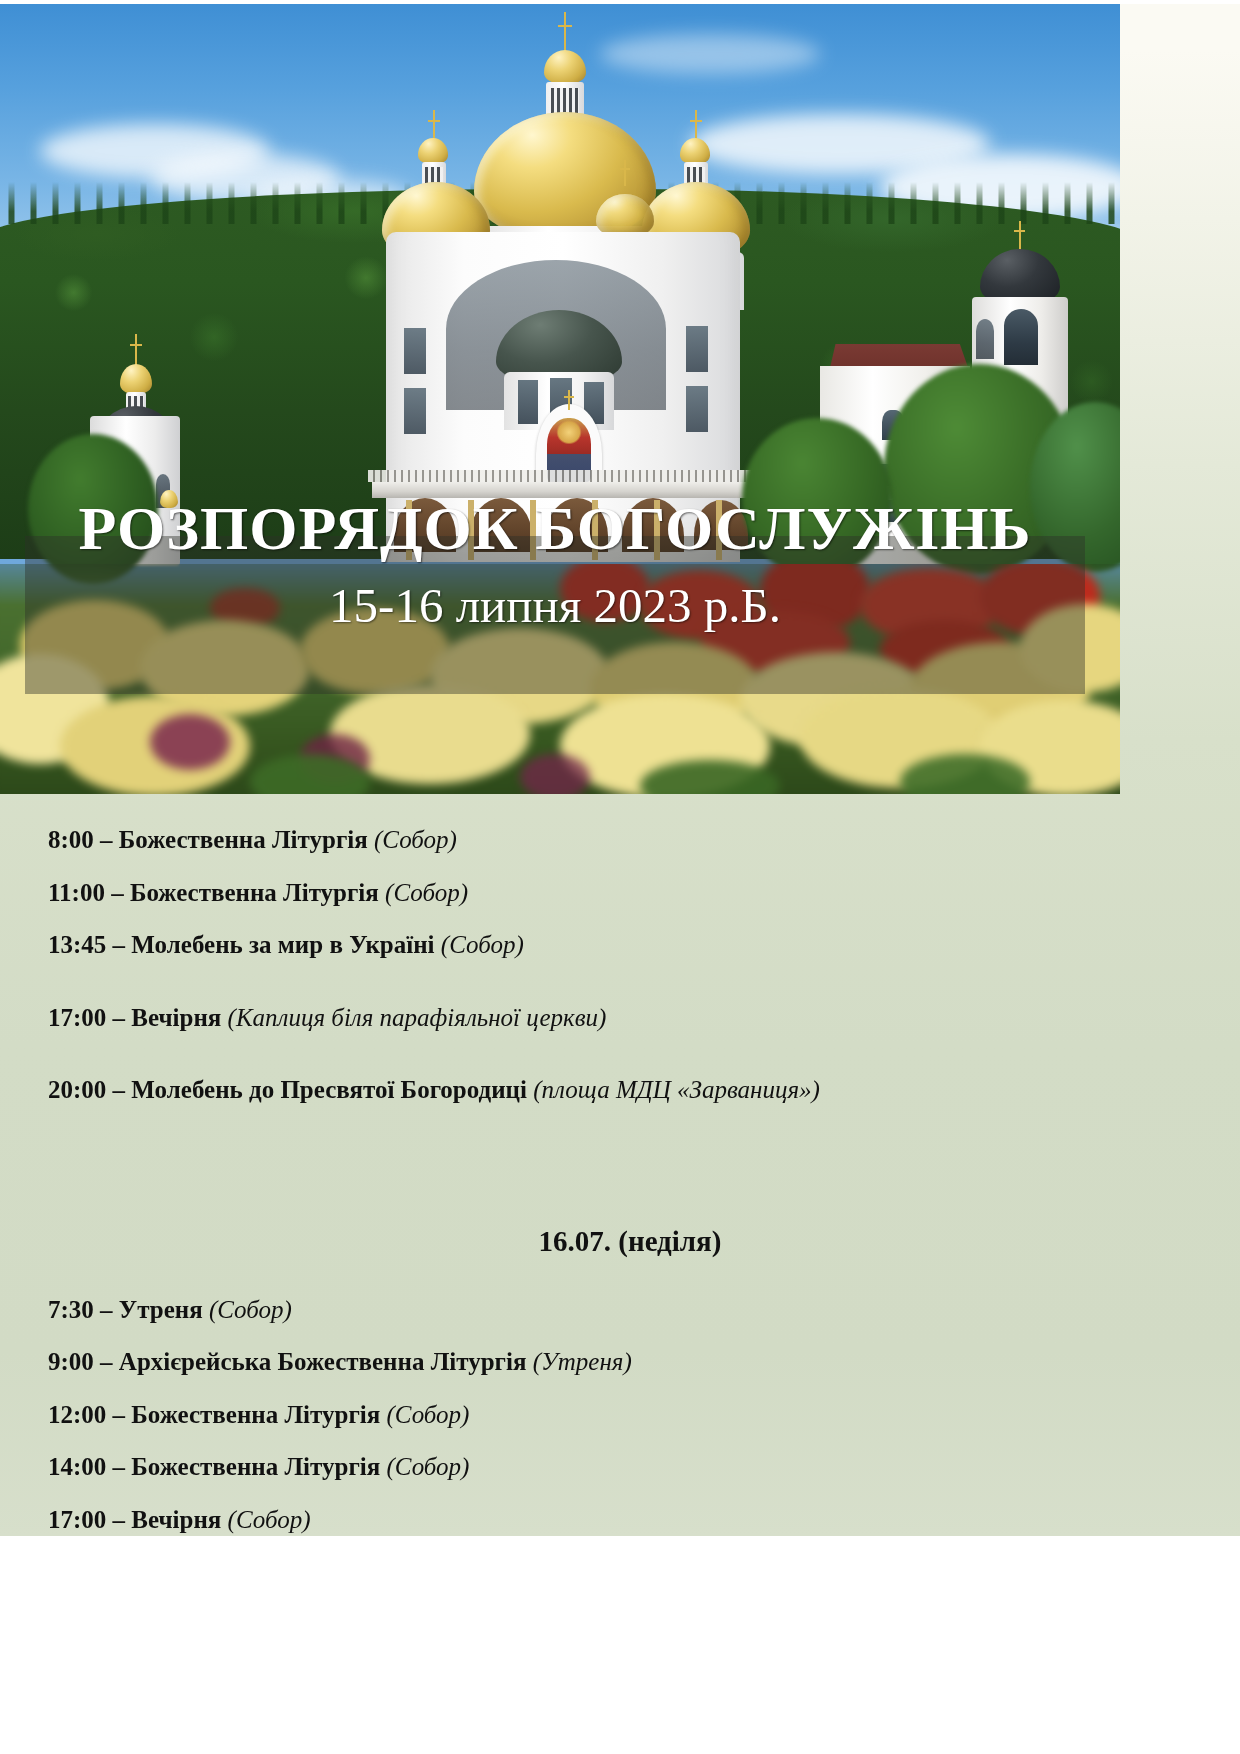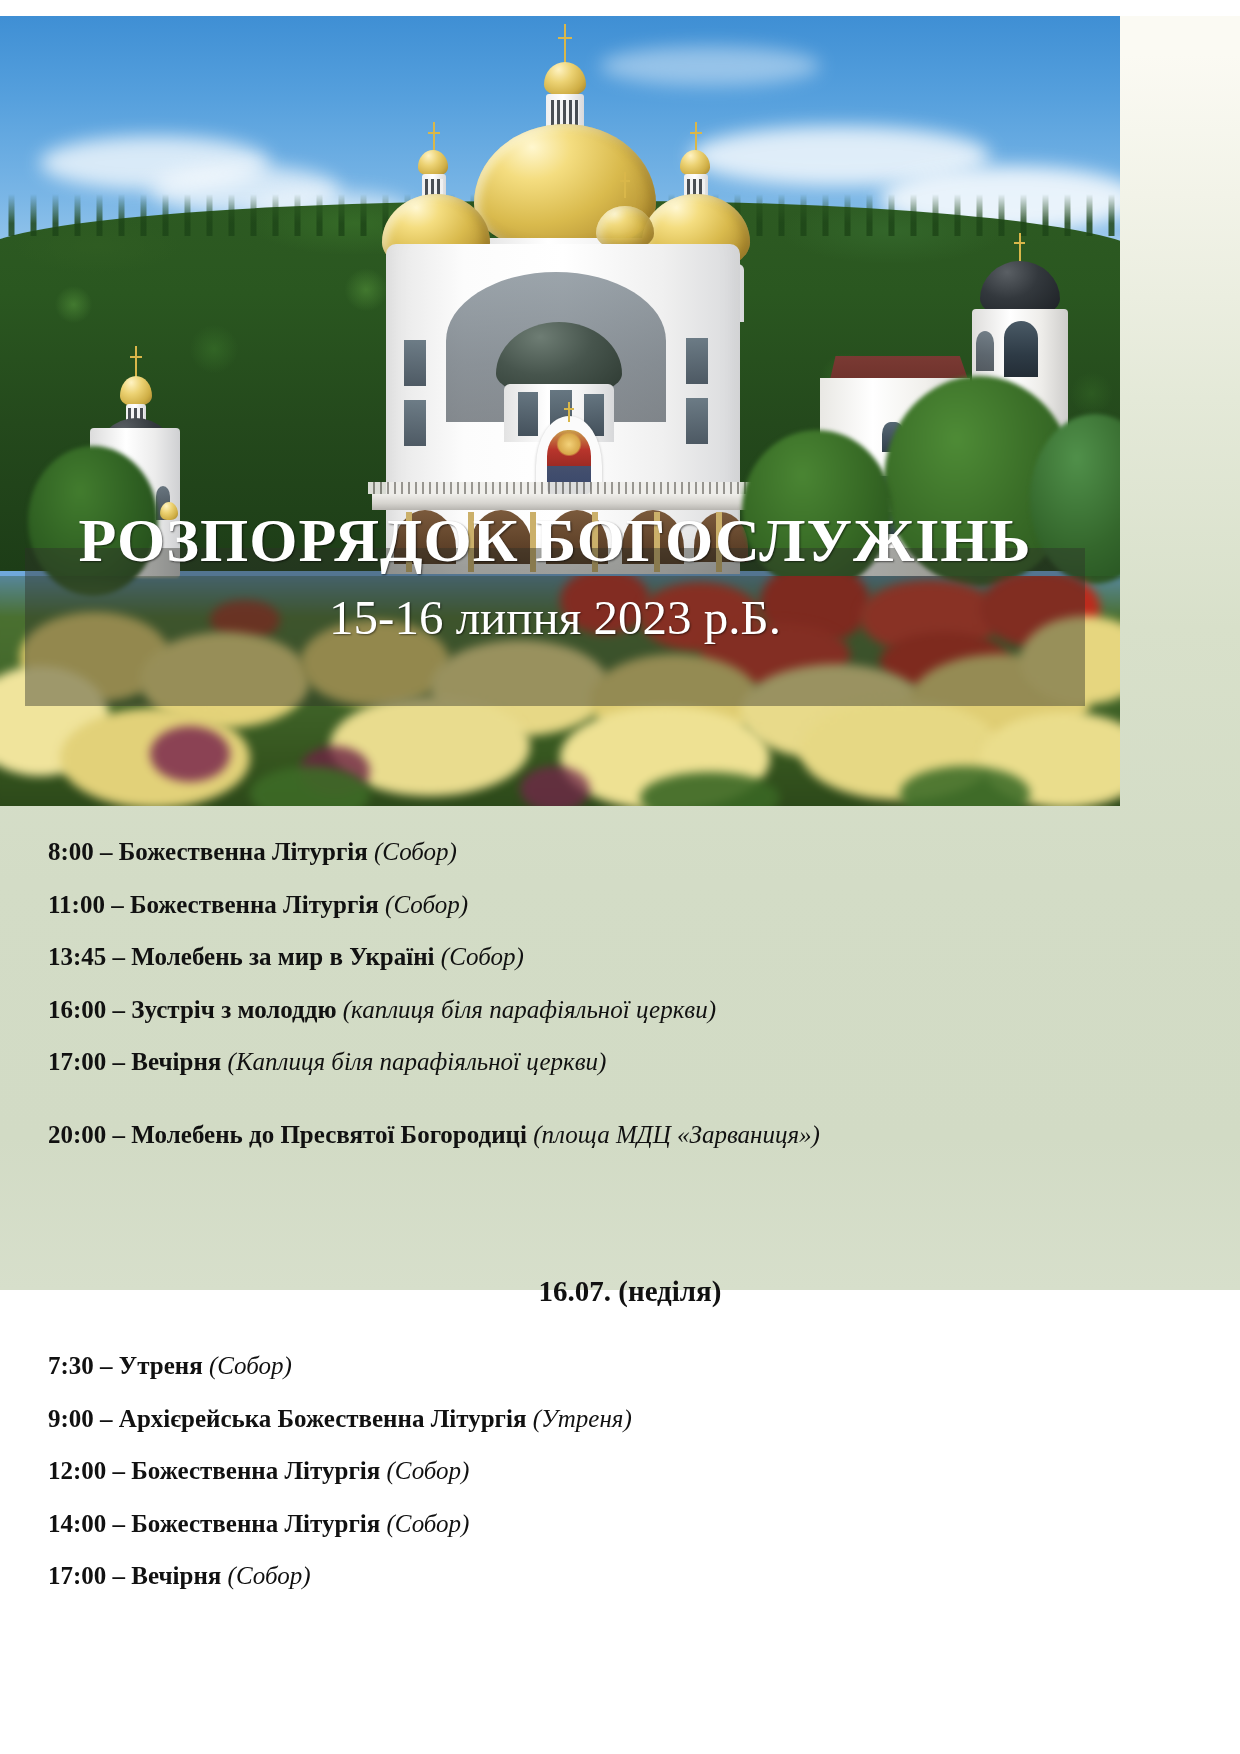--- a/index.html
+++ b/index.html
@@ -12,23 +12,23 @@
     width: 1240px;
     height: 1754px;
     position: relative;
     overflow: hidden;
     font-family: "Liberation Serif", "DejaVu Serif", serif;
   }
 
   
   .page {
     position: absolute;
-    left: 0; top: 16px;
+    left: 0; top: 4px;
     width: 1240px;
-    height: 1274px;
+    height: 1532px;
     background: linear-gradient(180deg,
         #fbfaf3 0%,
         #fbfaf3 3%,
         #f2f3e8 14%,
         #e4e9d8 30%,
         #d8e0ca 48%,
         #d3dcc6 68%,
         #d2dbc5 88%,
         #d7dfcb 100%);
     text-decoration: underline;
@@ -299,21 +299,21 @@
     padding: 0;
   }
   .day-head{
     text-align:center;
     font-size: 29px;
     font-weight: 700;
     color:#111111;
     padding-left: 20px;
   }
   .day1-head{ margin: 42px 0 0 0; }
-  .day2-head{ margin: 12px; }
+  .day2-head{ margin: 6px; }
 
   .items{ margin:0; padding:0; list-style:none; }
   .item{
     font-size: 25px;
     color:#111111;
     line-height: 1.30;
     margin: 0 0 0 0;
     padding: 0 52px 0 48px;
     text-align: justify;
     text-justify: inter-word;
@@ -510,23 +510,20 @@
       </li>
       <div class="spacer-20"></div>
       <li class="item">
         <span class="t">11:00</span><span class="t"> – </span><span class="ev">Божественна Літургія</span> <span class="loc">(Собор)</span>
       </li>
       <div class="spacer-20"></div>
       <li class="item">
         <span class="t">13:45</span><span class="t"> – </span><span class="ev">Молебень за мир в Україні</span> <span class="loc">(Собор)</span>
       </li>
       <div class="spacer-20"></div>
-      <li class="item">
-        <span class="t">16:00</span><span class="t"> – </span><span class="ev">Зустріч з молоддю</span> <span class="loc">(каплиця біля парафіяльної церкви)</span>
-      </li>
       <div class="spacer-20"></div>
       <li class="item">
         <span class="t">17:00</span><span class="t"> – </span><span class="ev">Вечірня</span> <span class="loc">(Каплиця біля парафіяльної церкви)</span>
       </li>
       <div class="spacer-20"></div>
       <div class="spacer-20"></div>
       <li class="item">
         <span class="t">20:00</span><span class="t"> – </span><span class="ev">Молебень до Пресвятої Богородиці</span> <span class="loc">(площа МДЦ «Зарваниця»)</span>
       </li>
     </ul>

